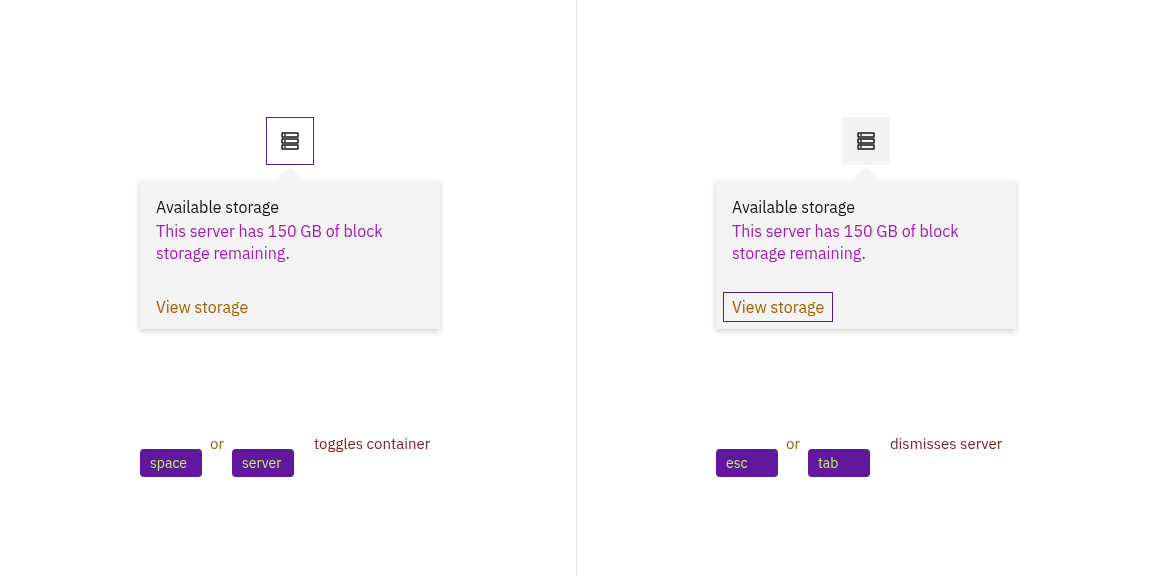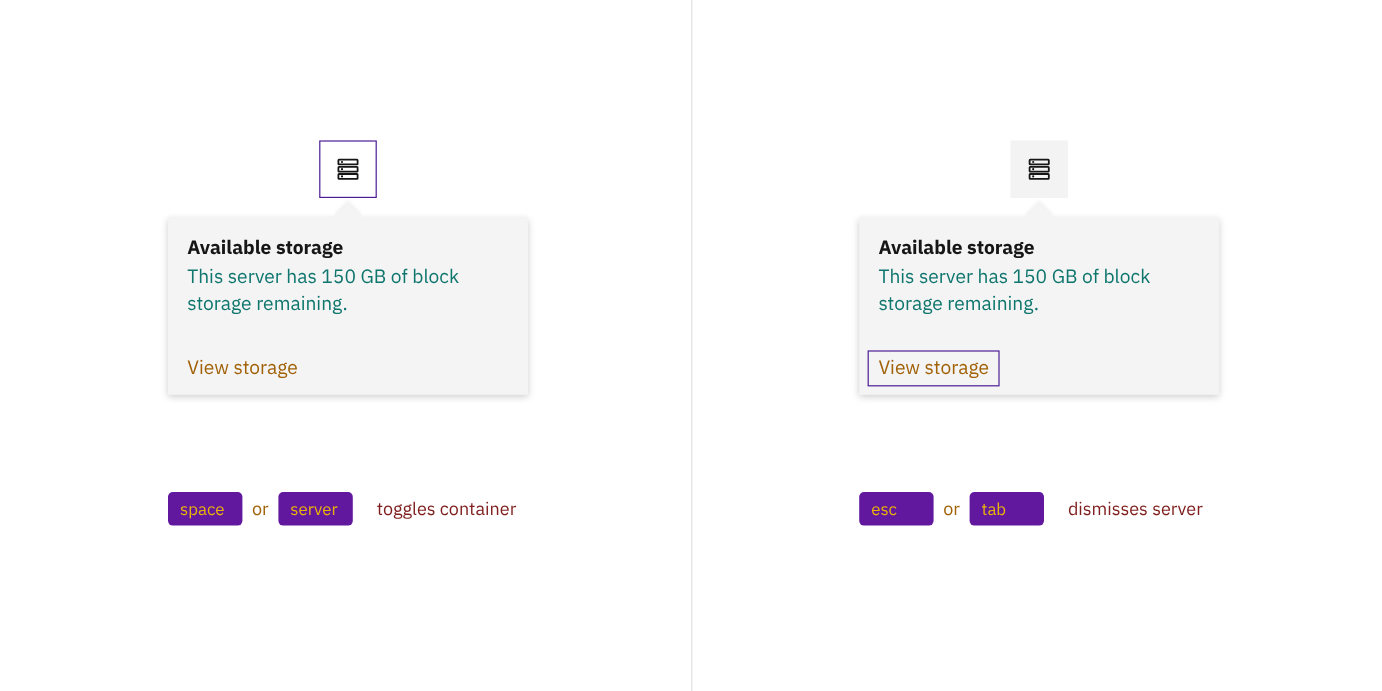--- a/index.html
+++ b/index.html
@@ -12,28 +12,28 @@
 
   
   .trigger{position:absolute;left:266px;top:117px;width:48px;height:48px;display:flex;align-items:center;justify-content:center;box-sizing:border-box;}
   .trigger.focused{border:1px solid #4C1D95;background:#fff;}
   .trigger.plain{background:#f3f3f3;}
 
   
   .popover{position:absolute;left:140px;top:181px;width:300px;background:#f4f4f4;box-shadow:0 2px 6px rgba(0,0,0,.2);padding:16px 16px 12px 16px;box-sizing:border-box;}
   
   .popover::before{content:"";position:absolute;top:-8px;left:142px;width:16px;height:16px;background:#f4f4f4;transform:rotate(45deg);box-shadow:-2px -2px 3px rgba(0,0,0,.06);}
-  .pop-title{font-size:16px;font-weight:700;line-height:1.3;margin:0 0 2px 0;}
-  .pop-body{font-size:16px;font-weight:400;line-height:1.4;margin:0 0 32px 0;color:#0f766e;}
+  .pop-title{font-size:16px;font-weight:400;line-height:1.3;margin:0 0 2px 0;}
+  .pop-body{font-size:16px;font-weight:400;line-height:1.4;margin:0 0 32px 0;color:#a21caf;}
   .pop-link{font-size:16px;color:#a16207;text-decoration:none;display:inline-block;cursor:pointer;}
   .pop-link.focused{outline:1px solid #4C1D95;outline-offset:4px;padding:0px 4px;margin-left:-4px;}
 
   
   .legend{position:absolute;left:140px;top:410px;display:flex;align-items:center;gap:8px;font-size:15px;}
-  .key{display:inline-flex;align-items:center;justify-content:flex-start;padding:4px 10px;min-width:42px;height:20px;background:#61189E;color:#eab308;border-radius:4px;font-size:14px;line-height:1;}
+  .key{display:inline-flex;align-items:center;justify-content:flex-start;padding:4px 10px;min-width:42px;height:20px;background:#61189E;color:#bef264;border-radius:4px;font-size:14px;line-height:1;margin-top:39px;}
   .or{color:#a16207;text-align:center;}
   .legend-text{color:#7f1d1d;margin-left:12px;}
 
   svg{display:block;}
 </style>
 </head>
 <body>
 
 <div class="stage">
   <div class="divider"></div>

